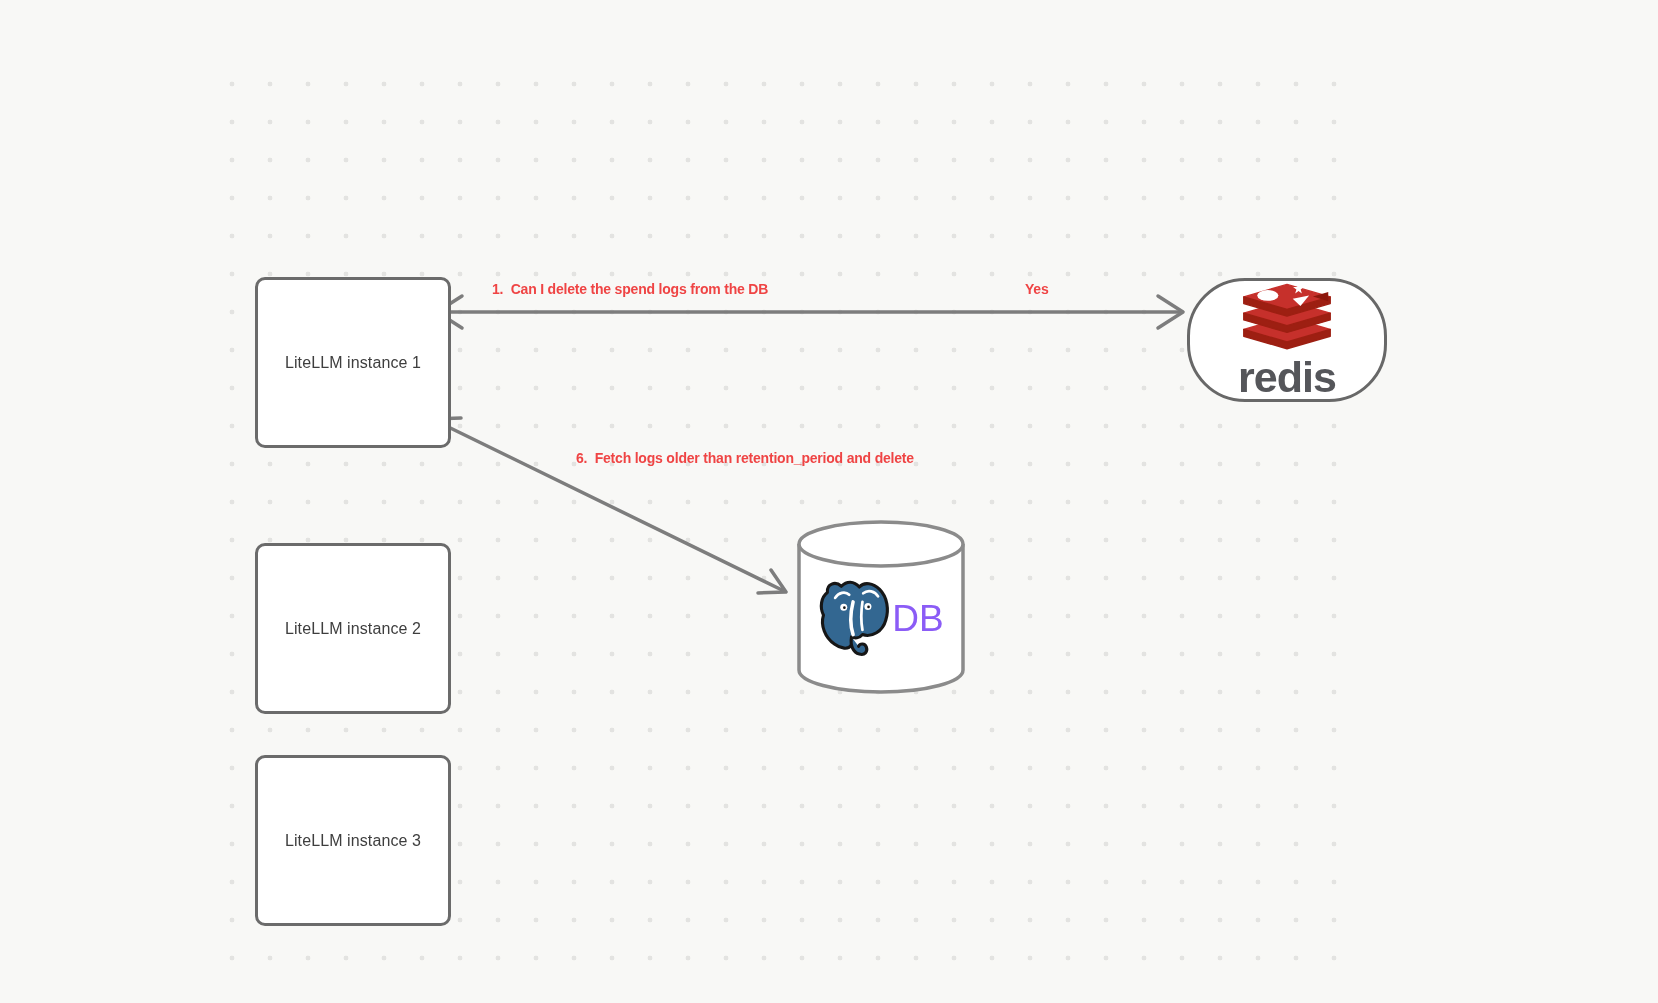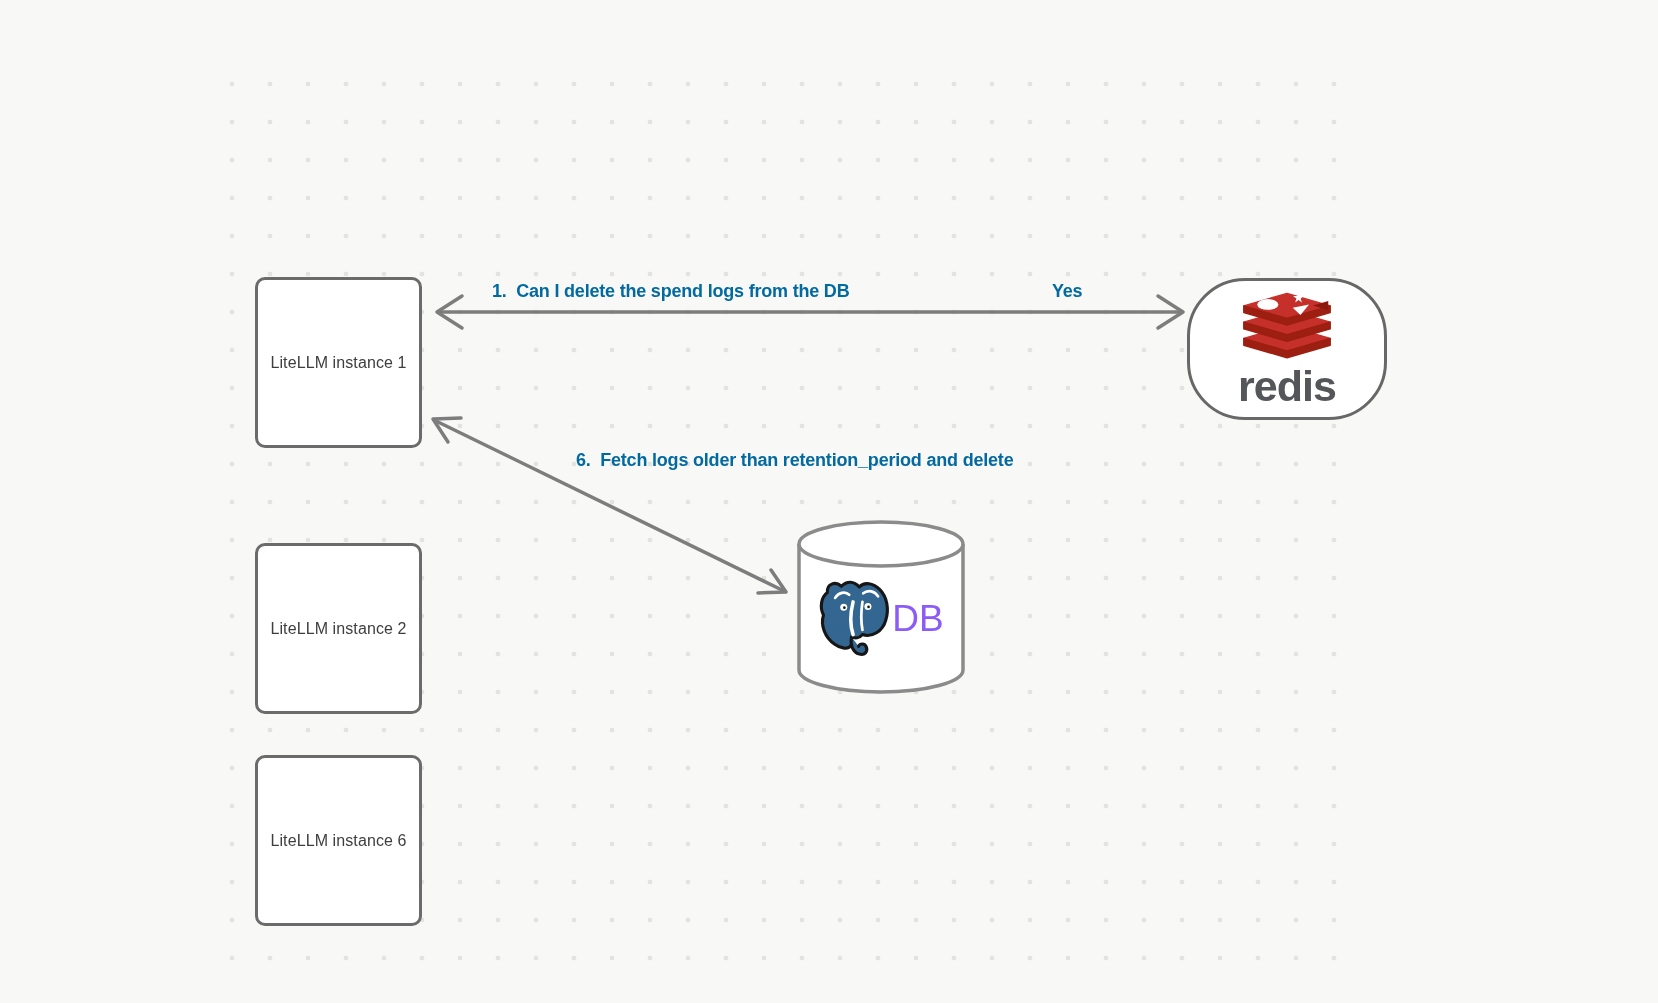--- a/index.html
+++ b/index.html
@@ -9,52 +9,52 @@
     font-family:"Liberation Sans", sans-serif;
   }
   .dot-grid{
     position:absolute;left:214px;top:66px;width:1138px;height:900px;
     background-image:radial-gradient(circle,#e3e3e1 2.4px,transparent 2.6px);
     background-size:38px 38px;background-position:-1px -1px;
     z-index:0;pointer-events:none;
   }
   .layer{position:absolute;left:0;top:0;width:1658px;height:1003px;z-index:1;}
   .inst-box{
-    position:absolute;left:255px;width:167px;height:171px;
+    position:absolute;left:255px;width:196px;height:171px;
     background:#ffffff;border:3px solid #6b6b6b;border-radius:10px;
     display:flex;align-items:center;justify-content:center;
     box-sizing:border-box;z-index:2;
   }
   .inst-box .lbl{font-size:16px;color:#3e3e3e;letter-spacing:0.1px;}
   #inst1{top:277px;}
   #inst2{top:543px;}
   #inst3{top:755px;}
   .redis-node{
-    position:absolute;left:1187px;top:278px;width:200px;height:142px;
+    position:absolute;left:1187px;top:278px;width:200px;height:124px;
     background:#ffffff;border:3.5px solid #686868;border-radius:58px;
     box-sizing:border-box;z-index:2;
     display:flex;flex-direction:column;align-items:center;justify-content:center;
   }
   .redis-word{
     font-size:43px;font-weight:700;color:#55565a;line-height:1;
     margin-top:2px;letter-spacing:-1px;
   }
   .cyl-wrap{position:absolute;left:795px;top:518px;width:172px;height:180px;z-index:2;}
   .cyl-content{
     position:absolute;left:795px;top:518px;width:172px;height:180px;z-index:3;
     display:flex;align-items:center;justify-content:center;
   }
   .db-row{display:flex;align-items:center;margin-top:22px;}
   .db-label{font-size:37px;font-weight:500;color:#8b5cf6;margin-left:-4px;}
   .arrow-label{
-    position:absolute;font-size:18px;font-weight:700;color:#0369a1;
+    position:absolute;font-size:14px;font-weight:700;color:#ef4444;
     white-space:pre;z-index:4;letter-spacing:-0.2px;text-align:center;
   }
   #label1{left:492px;top:281px;}
-  #label1-yes{left:1025px;top:281px;margin-left:27px;}
+  #label1-yes{left:1025px;top:281px;}
   #label2{left:576px;top:450px;}
 </style>
 </head>
 <body>
 
 <div class="dot-grid"></div>
 
 <svg class="layer" viewBox="0 0 1658 1003">
   <g stroke="#7d7d7d" stroke-width="3.5" fill="none" stroke-linecap="round" stroke-linejoin="round">
     <line x1="440" y1="312" x2="1180" y2="312"></line>
@@ -68,21 +68,21 @@
   </g>
 </svg>
 
 <div class="inst-box" id="inst1">
   <span class="lbl">LiteLLM instance 1</span>
 </div>
 <div class="inst-box" id="inst2">
   <span class="lbl">LiteLLM instance 2</span>
 </div>
 <div class="inst-box" id="inst3">
-  <span class="lbl">LiteLLM instance 6</span>
+  <span class="lbl">LiteLLM instance 3</span>
 </div>
 
 <div class="redis-node">
   <svg width="96" height="72" viewBox="0 0 100 74">
 
     <path d="M50,36 L95,49 50,62 5,49 Z" fill="#c6302b" stroke="#c6302b" stroke-width="1.5" stroke-linejoin="round"></path>
     <path d="M5,49 L5,56 50,69 95,56 95,49 50,62 Z" fill="#9d1f12" stroke="#9d1f12" stroke-width="1.5" stroke-linejoin="round"></path>
 
     <path d="M50,19 L95,32 50,45 5,32 Z" fill="#c6302b" stroke="#c6302b" stroke-width="1.5" stroke-linejoin="round"></path>
     <path d="M5,32 L5,39 50,52 95,39 95,32 50,45 Z" fill="#9d1f12" stroke="#9d1f12" stroke-width="1.5" stroke-linejoin="round"></path>

